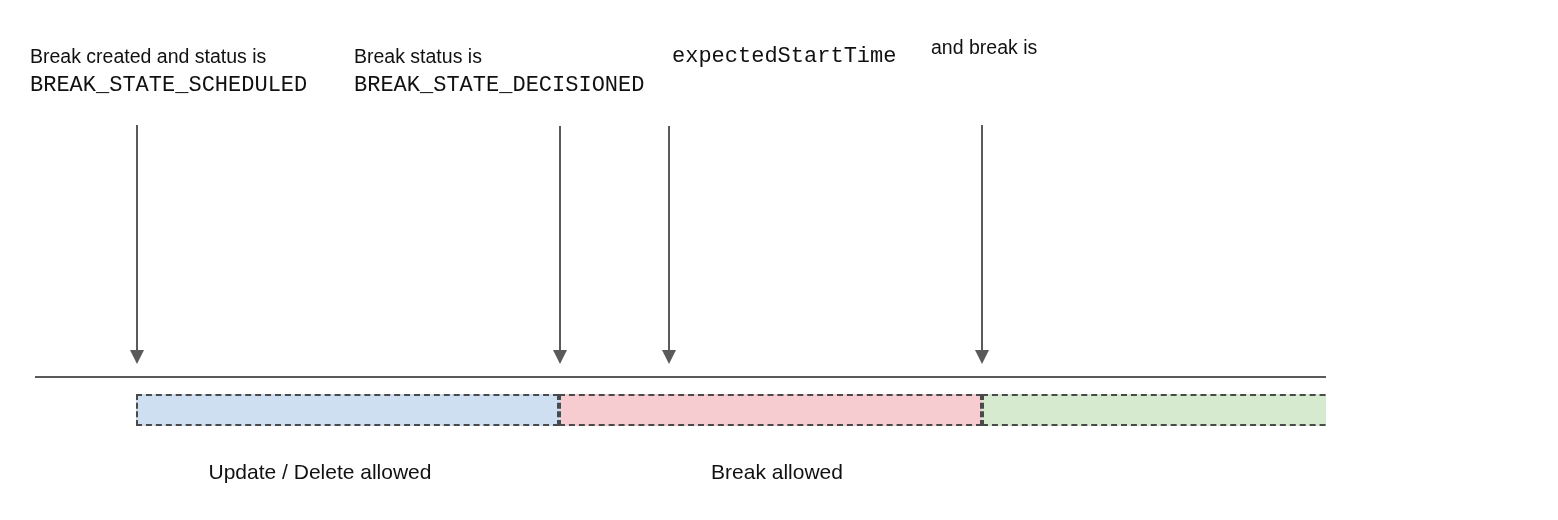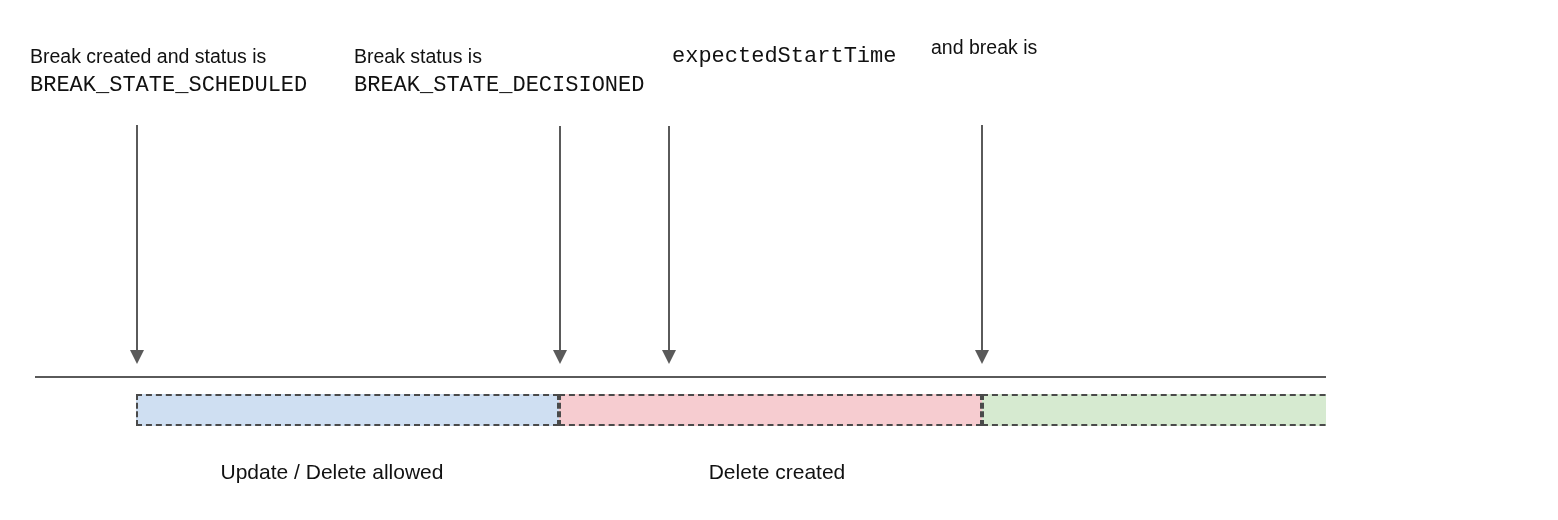--- a/index.html
+++ b/index.html
@@ -145,16 +145,16 @@
   </div>
 
   <div id="axis-line" style="left: 35px; top: 376px; width: 1435px;"></div>
   <div id="axis-arrowhead" style="left: 1470px; top: 369px;"></div>
   <div id="axis-label" style="left: 1494px; top: 364px;">time</div>
 
   <div class="phase-band" id="band-0" style="left: 136px; width: 423px; background: rgb(207, 223, 242);"></div>
   <div class="phase-band" id="band-1" style="left: 559px; width: 423px; background: rgb(246, 204, 208);"></div>
   <div class="phase-band" id="band-2" style="left: 982px; width: 423px; background: rgb(214, 234, 208);"></div>
 
-  <div class="phase-caption" id="cap-0" style="left: 332px; top: 460px;">Update / Delete allowed</div>
-  <div class="phase-caption" id="cap-1" style="left: 777px; top: 460px;">Delete created</div>
+  <div class="phase-caption" id="cap-0" style="left: 320px; top: 460px;">Update / Delete allowed</div>
+  <div class="phase-caption" id="cap-1" style="left: 777px; top: 460px;">Break allowed</div>
 
 </div>
 
 </body></html>

